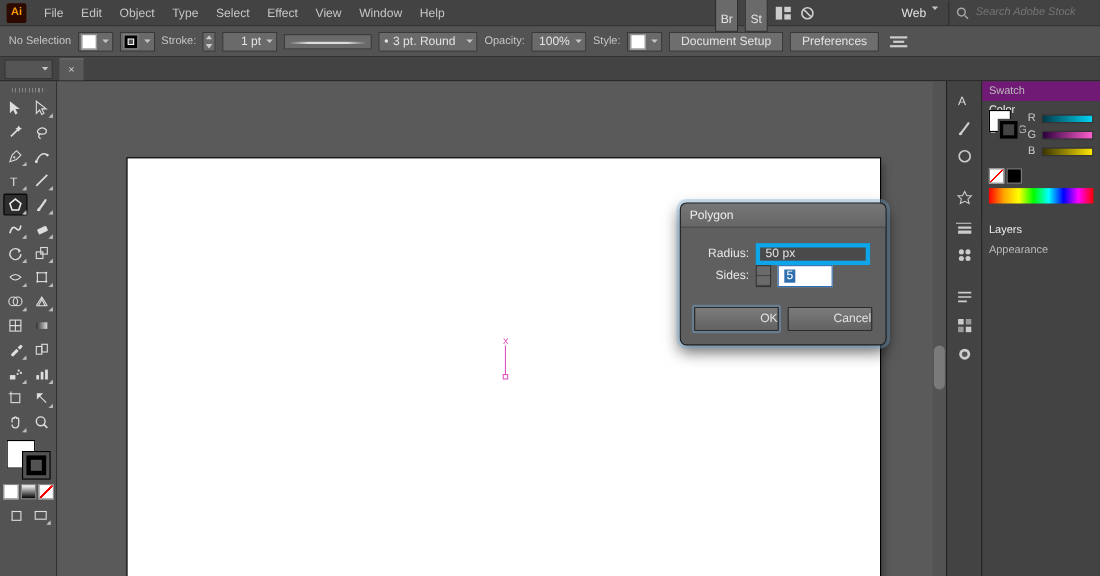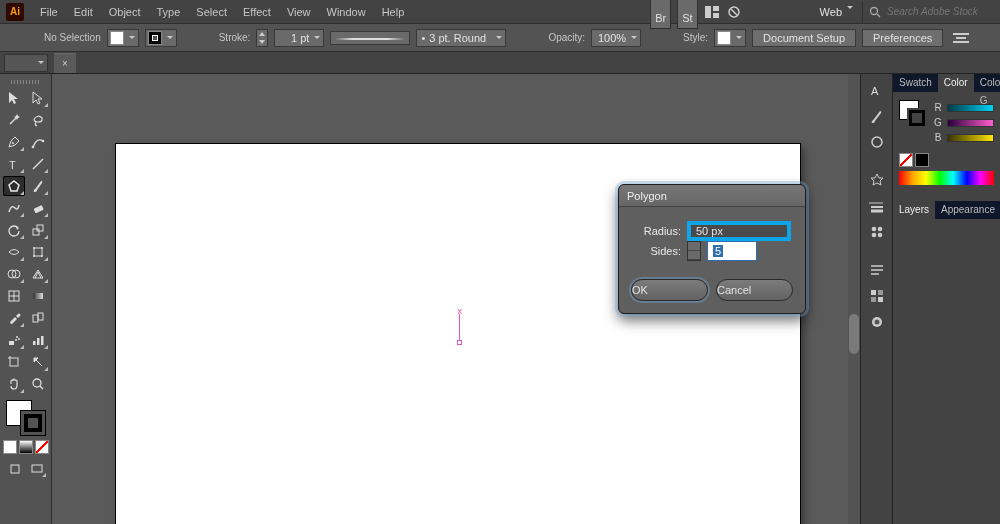--- a/index.html
+++ b/index.html
@@ -33,21 +33,21 @@
   #workspace::after{content:"";position:absolute;right:3px;top:6px;border:3px solid transparent;border-top-color:var(--txt-dim);}
   .vsep{width:1px;height:22px;background:#2f2f2f;}
   #search-stock{display:flex;align-items:center;gap:4px;width:125px;color:#9d9d9d;}
   #search-stock input{background:transparent;border:none;outline:none;color:#9d9d9d;width:100px;font-style:italic;font-size:10px;}
 
   
   .glyph{width:16px;height:16px;display:flex;align-items:center;justify-content:center;color:#ddd;font-size:10px;}
 
   
   #controlbar{height:28px;background:var(--bg2);display:flex;align-items:center;padding:0 8px;gap:6px;border-bottom:1px solid #2f2f2f;}
-  .cb-label{color:var(--txt-dim);font-size:10px;margin-left:36px;}
+  .cb-label{color:var(--txt-dim);font-size:10px;}
   .swatch{width:14px;height:14px;border:1px solid #888;}
   .dd{height:18px;background:#6a6a6a;border:1px solid #383838;display:flex;align-items:center;padding:0 14px 0 4px;position:relative;font-size:10px;min-width:30px;}
   .dd::after{content:"";position:absolute;right:3px;top:6px;border:3px solid transparent;border-top-color:var(--txt-dim);}
   .dd.num{min-width:50px;justify-content:flex-end}
   .stepper{width:12px;height:18px;background:#6a6a6a;border:1px solid #383838;display:flex;flex-direction:column;}
   .stepper div{flex:1;display:flex;align-items:center;justify-content:center;}
   .cb-btn{height:18px;padding:0 10px;background:var(--bg4);border:1px solid #383838;display:flex;align-items:center;font-size:10px;}
 
   
   .vwprofile{width:80px;height:14px;background:#6a6a6a;border:1px solid #383838;position:relative}
@@ -89,21 +89,21 @@
   #vscroll{position:absolute;right:0;top:0;width:12px;height:100%;background:var(--bg2);}
   #vscroll-thumb{position:absolute;right:1px;top:240px;width:10px;height:40px;background:#7a7a7a;border-radius:5px;}
 
   
   #dockstrip{width:32px;background:var(--bg1);border-left:1px solid #222;display:flex;flex-direction:column;align-items:center;padding-top:4px;gap:2px;}
   .dock-ic{width:26px;height:24px;display:flex;align-items:center;justify-content:center;color:#ccc;border-radius:2px;}
   .dock-gap{height:10px}
 
   
   #panels{width:108px;background:var(--bg1);display:flex;flex-direction:column;border-left:1px solid #222;}
-  .panel-tabs{height:18px;display:flex;background:#0f172a;}
+  .panel-tabs{height:18px;display:flex;background:#701a75;flex-direction:column;}
   .ptab{padding:0 6px;line-height:18px;font-size:10px;color:#bbb;}
   .ptab.act{background:var(--bg1);color:#eee;}
   .panel-body{padding:6px;}
 
   
   #color-swatch{position:relative;width:28px;height:28px;margin:2px 0 6px 0;}
   #cs-fill{position:absolute;left:0;top:0;width:20px;height:20px;background:#fff;border:1px solid #000;}
   #cs-stroke{position:absolute;right:0;bottom:0;width:20px;height:20px;background:var(--bg1);}
   #cs-stroke::before{content:"";position:absolute;inset:2px;border:3px solid #000;}
   .slider-row{display:flex;align-items:center;gap:4px;margin:4px 0;}
@@ -128,21 +128,21 @@
   #dlg-title{height:22px;background:linear-gradient(#777,#666);border-radius:6px 6px 0 0;padding:0 8px;line-height:22px;font-size:11px;color:#eee;border-bottom:1px solid #444;}
   #dlg-body{padding:14px 14px 10px;}
   .dlg-row{display:flex;align-items:center;gap:6px;}
   .dlg-lab{width:48px;text-align:right;font-size:11px;color:#e8e8e8;}
   .dlg-input{height:20px;flex:1;background:#4a4a4a;border:4px solid #0ea5e9;padding:0 5px;font-size:11px;color:#eee;display:flex;align-items:center;}
   .dlg-input.sel{background:#4a4a4a;}
   .dlg-input.sel span{background:#2f6fb0;color:#fff;padding:0 2px;}
   .dlg-stepper{width:14px;height:20px;background:#6a6a6a;border:1px solid #333;display:flex;flex-direction:column;}
   .dlg-stepper div{flex:1;border-bottom:1px solid #444;}
   #dlg-btns{display:flex;gap:8px;padding:8px 12px 12px;}
-  .dlg-btn{flex:1;height:22px;border-radius:11px;background:linear-gradient(#7b7b7b,#626262);border:1px solid #2b2b2b;display:flex;align-items:center;justify-content:flex-start;font-size:11px;color:#eee;}
+  .dlg-btn{flex:1;height:22px;border-radius:1px;background:linear-gradient(#7b7b7b,#626262);border:1px solid #2b2b2b;display:flex;align-items:center;justify-content:flex-end;font-size:11px;color:#eee;}
   .dlg-btn.primary{box-shadow:0 0 0 2px rgba(117,171,219,.4);}
 
 </style>
 </head>
 <body>
 
 <div id="menubar">
   <div id="ai-logo">Ai</div>
   <div class="menu-item">File</div>
   <div class="menu-item">Edit</div>

